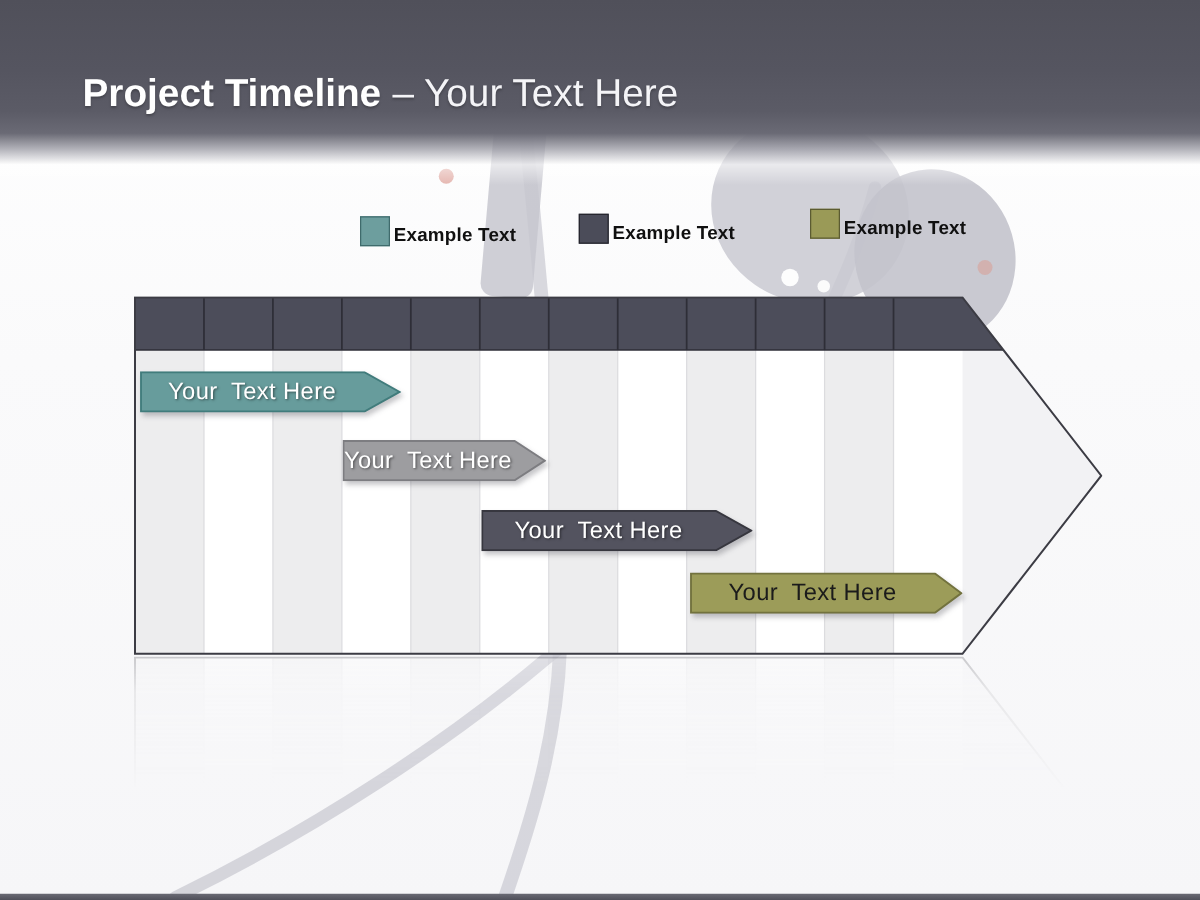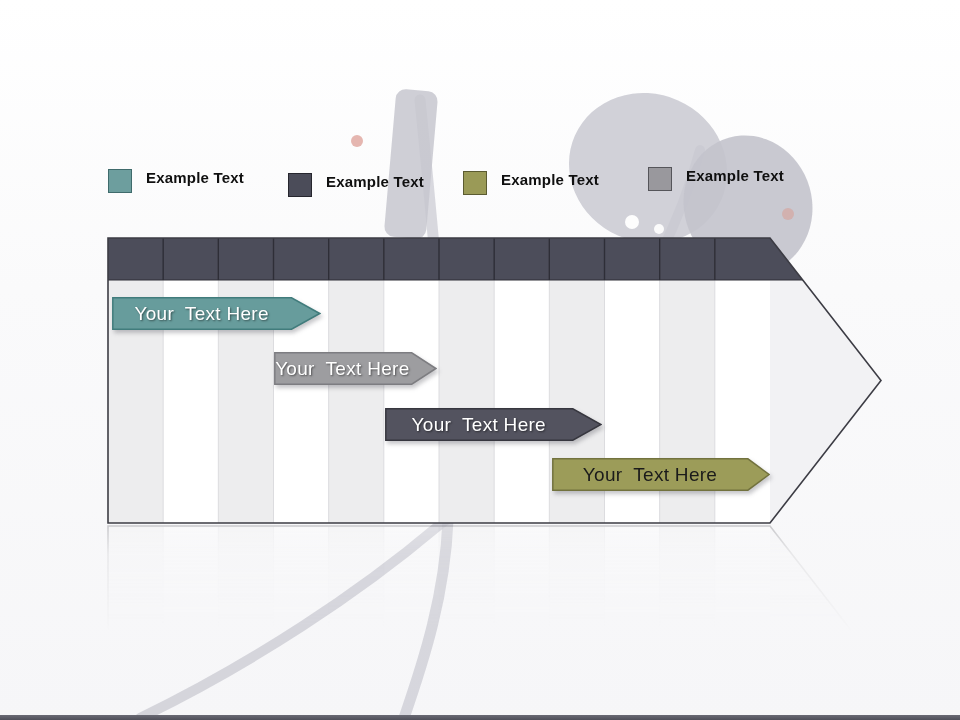--- a/index.html
+++ b/index.html
@@ -14,21 +14,21 @@
   #header-band{
     position:absolute;left:0;top:0;width:960px;height:148px;z-index:6;
     background:linear-gradient(180deg,#50505a 0%,#555560 38%,#5b5b66 60%,#6a6a75 72%,
       rgba(158,158,167,0.75) 81%, rgba(255,255,255,0.55) 89%, rgba(255,255,255,0) 100%);
   }
   #title{position:absolute;left:66px;top:57px;white-space:nowrap;color:#ffffff;
     font-size:31px;text-shadow:0 1px 2px rgba(0,0,0,.25);}
   #title .t-bold{font-weight:700;}
   #title .t-rest{font-weight:400;margin-left:9px;color:#f4f4f7;}
   
-  .legend-item{position:absolute;display:flex;align-items:flex-start;gap:14px;z-index:5;}
+  .legend-item{position:absolute;display:flex;align-items:flex-end;gap:3px;z-index:5;}
   .legend-item:nth-of-type(1){left:108px;top:169px;}
   .legend-item:nth-of-type(2){left:288px;top:173px;}
   .legend-item:nth-of-type(3){left:463px;top:171px;}
   .legend-item:nth-of-type(4){left:648px;top:167px;}
   .swatch{width:22px;height:22px;border:1px solid #444;display:inline-block;}
   .legend-label{font-size:15px;font-weight:700;color:#101010;letter-spacing:.2px;}
   
   #timeline{position:absolute;left:107px;top:237px;z-index:3;}
   .month-label{position:absolute;top:238px;width:55px;height:42px;line-height:42px;
     text-align:center;font-size:17px;color:#edeef1;}
@@ -59,20 +59,25 @@
       <rect x="390" y="90" width="42" height="148" rx="10" fill="#c7c7cf" opacity="0.85" transform="rotate(5 411 164)"></rect>
       <circle cx="357" cy="141" r="6" fill="#dfa49c" opacity="0.8"></circle>
       <ellipse cx="648" cy="168" rx="80" ry="74" fill="#c9c9d1" opacity="0.85" transform="rotate(24 648 168)"></ellipse>
       <ellipse cx="748" cy="205" rx="64" ry="70" fill="#c3c3cc" opacity="0.9" transform="rotate(-16 748 205)"></ellipse>
       <circle cx="632" cy="222" r="7" fill="#ffffff" opacity="0.95"></circle>
       <circle cx="659" cy="229" r="5" fill="#ffffff" opacity="0.9"></circle>
       <circle cx="788" cy="214" r="6" fill="#d99d94" opacity="0.55"></circle>
     </g>
   </svg>
 
+  <div id="header-band">
+    <div id="title">
+      <span class="t-bold">Project Timeline</span><span class="t-rest">– Your Text Here</span>
+    </div>
+  </div>
 
   <div class="legend-item">
     <span class="swatch" style="background: rgb(109, 158, 158); border-color: rgb(63, 107, 108);"></span>
     <span class="legend-label">Example Text</span>
   </div>
   <div class="legend-item">
     <span class="swatch" style="background: rgb(75, 76, 89); border-color: rgb(38, 38, 46);"></span>
     <span class="legend-label">Example Text</span>
   </div>
   <div class="legend-item">

